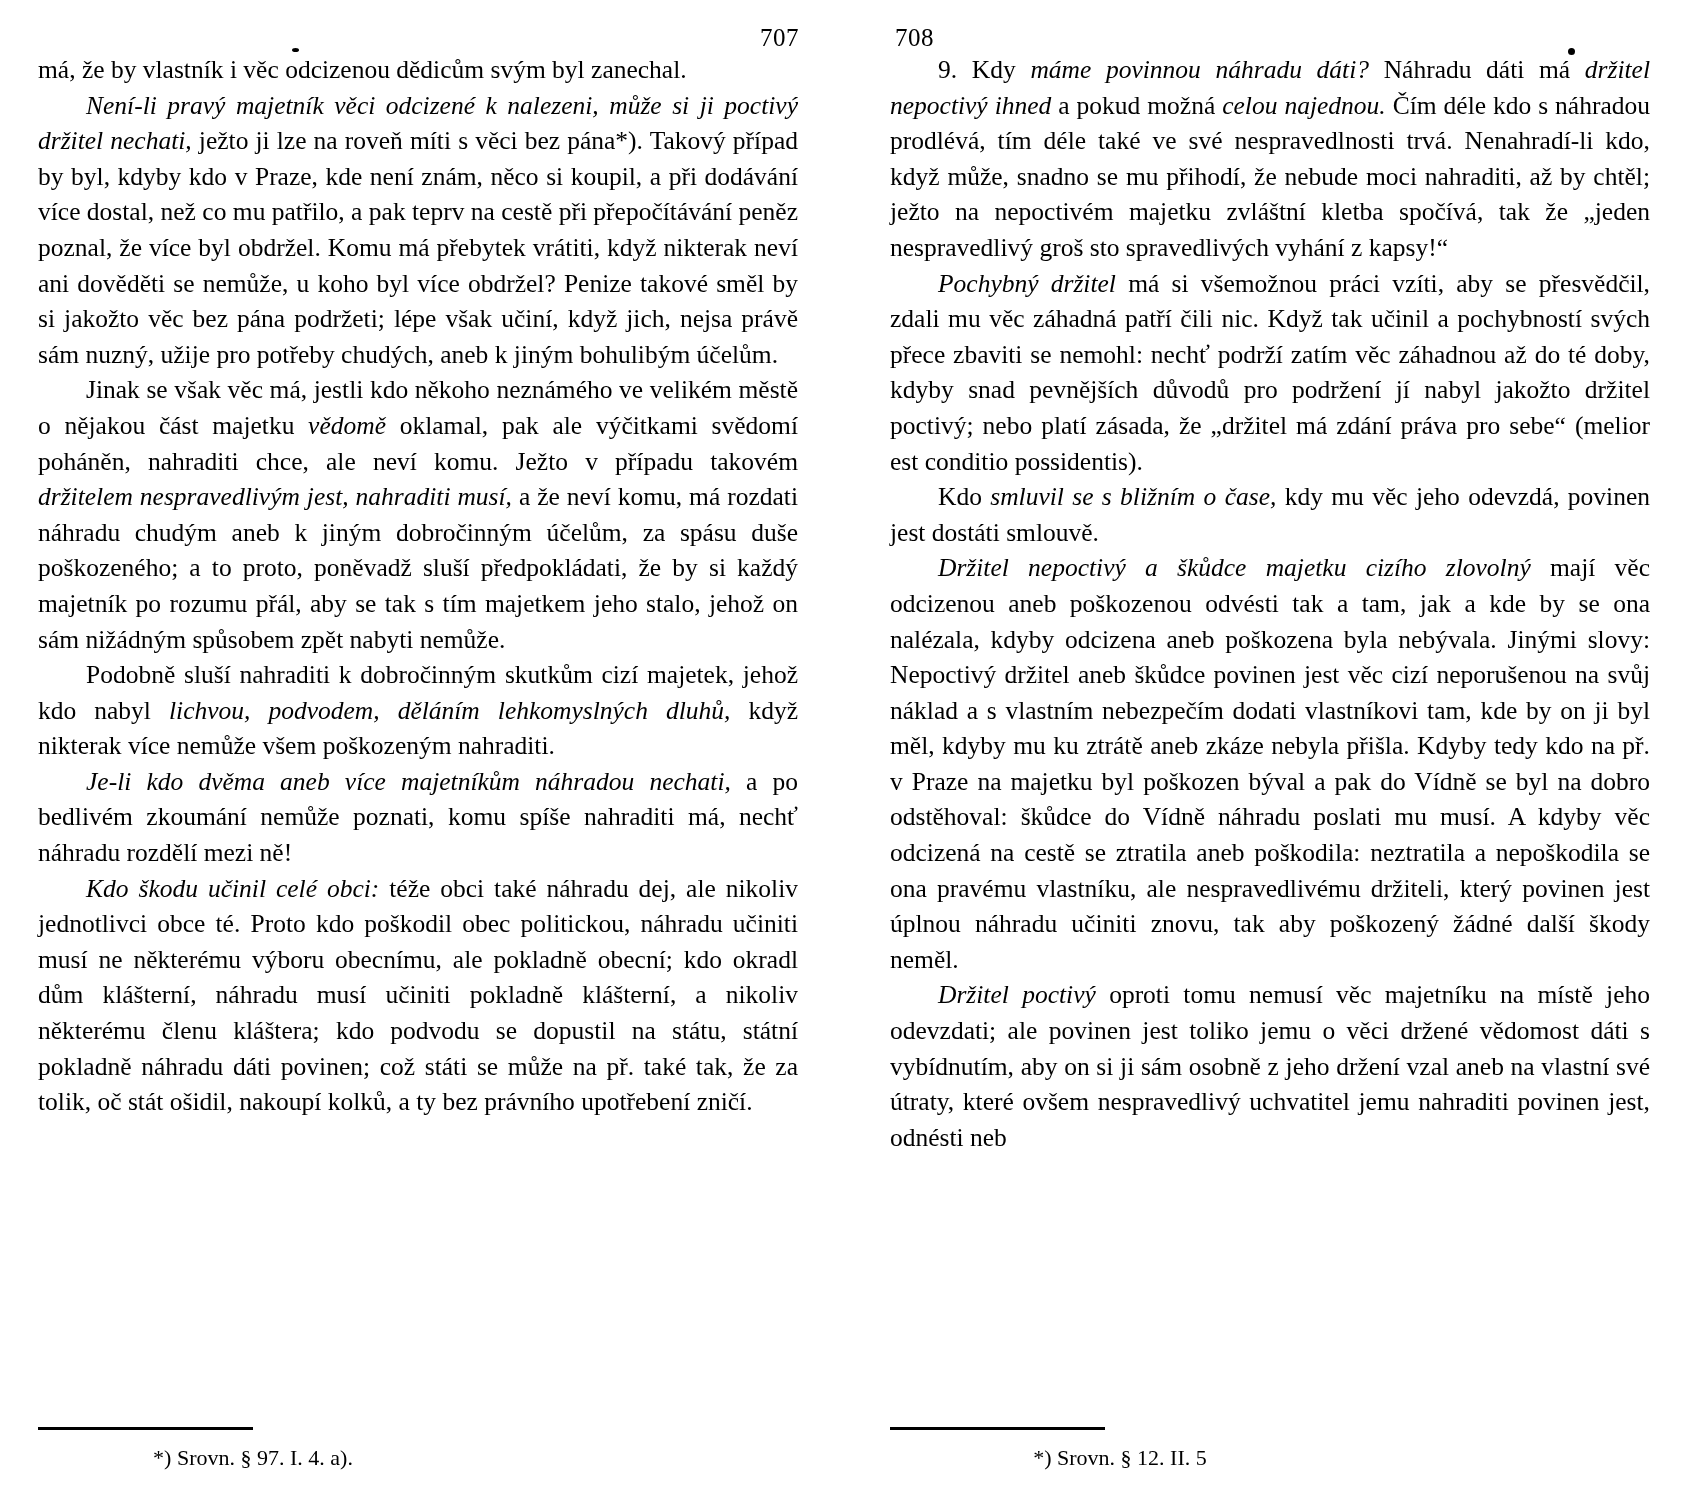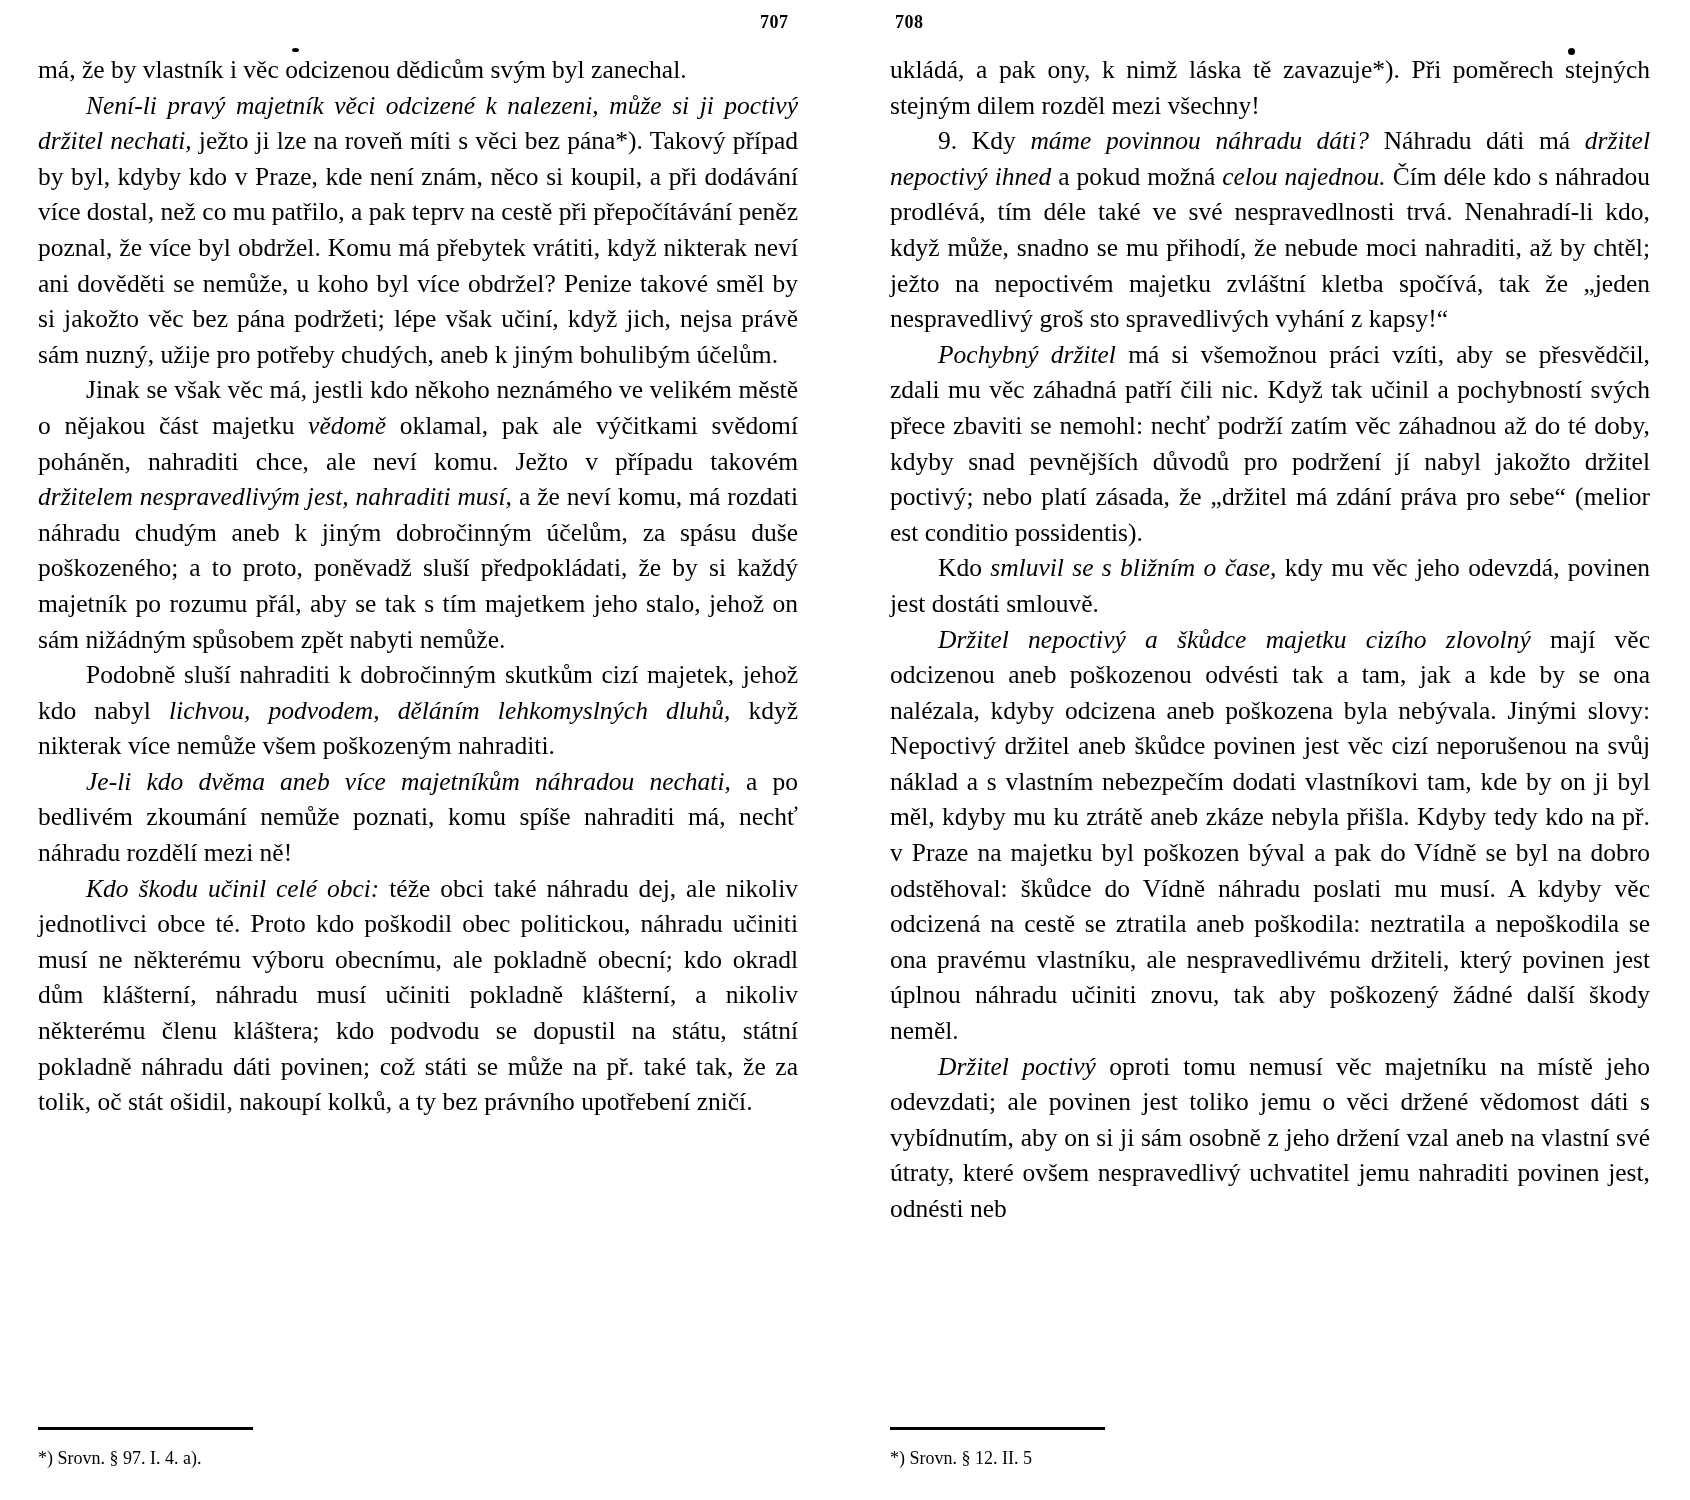--- a/index.html
+++ b/index.html
@@ -23,23 +23,23 @@
     box-sizing: border-box;
     padding: 0;
   }
   
   .folio-row {
     position: relative;
     height: 40px;
   }
   .folio {
     position: absolute;
-    top: 12px;
-    font-size: 18px;
-    font-weight: bold;
+    top: 24px;
+    font-size: 25px;
+    font-weight: normal;
     letter-spacing: 0.5px;
   }
   .folio-left  { left: 760px; }
   .folio-right { left: 895px; }
 
   
   .columns {
     position: absolute;
     top: 52px;
     left: 0;
@@ -79,22 +79,23 @@
   }
   .fn-left  { left: 38px; }
   .fn-right { left: 890px; }
   .fn-rule {
     width: 215px;
     height: 3px;
     background: #000;
     margin: 0 0 14px 0;
   }
   .fn-text {
-    font-size: 18px;
+    font-size: 22px;
     line-height: 28px;
+    text-align: center;
     padding-right: 330px;
   }
   .fn-right .fn-text { padding-right: 300px; }
 
   
   .speck {
     position: absolute;
     background: #000;
     border-radius: 50%;
   }
@@ -120,21 +121,20 @@
           <p><span class="it">Není-li pravý majetník věci odcizené k nalezeni, může si ji poctivý držitel nechati,</span><span> ježto ji lze na roveň míti s věci bez pána*). Takový případ by byl, kdyby kdo v Praze, kde není znám, něco si koupil, a při dodávání více dostal, než co mu patřilo, a pak teprv na cestě při přepočítávání peněz poznal, že více byl obdržel. Komu má přebytek vrátiti, když nikterak neví ani dověděti se nemůže, u koho byl více obdržel? Penize takové směl by si jakožto věc bez pána podržeti; lépe však učiní, když jich, nejsa právě sám nuzný, užije pro potřeby chudých, aneb k jiným bohulibým účelům.</span></p>
           <p><span>Jinak se však věc má, jestli kdo někoho neznámého ve velikém městě o nějakou část majetku </span><span class="it">vědomě</span><span> oklamal, pak ale výčitkami svědomí poháněn, nahraditi chce, ale neví komu. Ježto v případu takovém </span><span class="it">držitelem nespravedlivým jest, nahraditi musí,</span><span> a že neví komu, má rozdati náhradu chudým aneb k jiným dobročinným účelům, za spásu duše poškozeného; a to proto, poněvadž sluší předpokládati, že by si každý majetník po rozumu přál, aby se tak s tím majetkem jeho stalo, jehož on sám nižádným spůsobem zpět nabyti nemůže.</span></p>
           <p><span>Podobně sluší nahraditi k dobročinným skutkům cizí majetek, jehož kdo nabyl </span><span class="it">lichvou, podvodem, děláním lehkomyslných dluhů,</span><span> když nikterak více nemůže všem poškozeným nahraditi.</span></p>
           <p><span class="it">Je-li kdo dvěma aneb více majetníkům náhradou nechati,</span><span> a po bedlivém zkoumání nemůže poznati, komu spíše nahraditi má, nechť náhradu rozdělí mezi ně!</span></p>
           <p><span class="it">Kdo škodu učinil celé obci:</span><span> téže obci také náhradu dej, ale nikoliv jednotlivci obce té. Proto kdo poškodil obec politickou, náhradu učiniti musí ne některému výboru obecnímu, ale pokladně obecní; kdo okradl dům klášterní, náhradu musí učiniti pokladně klášterní, a nikoliv některému členu kláštera; kdo podvodu se dopustil na státu, státní pokladně náhradu dáti povinen; což státi se může na př. také tak, že za tolik, oč stát ošidil, nakoupí kolků, a ty bez právního upotřebení zničí.</span></p>
         </div>
     </div>
 
     <div class="col col-right">
       <div class="textblock" id="right-text">
-          <p class="noindent"><span>ukládá, a pak ony, k nimž láska tě zavazuje*). Při poměrech stejných stejným dilem rozděl mezi všechny!</span></p>
           <p><span>9. Kdy </span><span class="it">máme povinnou náhradu dáti?</span><span> Náhradu dáti má </span><span class="it">držitel nepoctivý ihned</span><span> a pokud možná </span><span class="it">celou najednou.</span><span> Čím déle kdo s náhradou prodlévá, tím déle také ve své nespravedlnosti trvá. Nenahradí-li kdo, když může, snadno se mu přihodí, že nebude moci nahraditi, až by chtěl; ježto na nepoctivém majetku zvláštní kletba spočívá, tak že „jeden nespravedlivý groš sto spravedlivých vyhání z kapsy!“</span></p>
           <p><span class="it">Pochybný držitel</span><span> má si všemožnou práci vzíti, aby se přesvědčil, zdali mu věc záhadná patří čili nic. Když tak učinil a pochybností svých přece zbaviti se nemohl: nechť podrží zatím věc záhadnou až do té doby, kdyby snad pevnějších důvodů pro podržení jí nabyl jakožto držitel poctivý; nebo platí zásada, že „držitel má zdání práva pro sebe“ (melior est conditio possidentis).</span></p>
           <p><span>Kdo </span><span class="it">smluvil se s bližním o čase,</span><span> kdy mu věc jeho odevzdá, povinen jest dostáti smlouvě.</span></p>
           <p><span class="it">Držitel nepoctivý a škůdce majetku cizího zlovolný</span><span> mají věc odcizenou aneb poškozenou odvésti tak a tam, jak a kde by se ona nalézala, kdyby odcizena aneb poškozena byla nebývala. Jinými slovy: Nepoctivý držitel aneb škůdce povinen jest věc cizí neporušenou na svůj náklad a s vlastním nebezpečím dodati vlastníkovi tam, kde by on ji byl měl, kdyby mu ku ztrátě aneb zkáze nebyla přišla. Kdyby tedy kdo na př. v Praze na majetku byl poškozen býval a pak do Vídně se byl na dobro odstěhoval: škůdce do Vídně náhradu poslati mu musí. A kdyby věc odcizená na cestě se ztratila aneb poškodila: neztratila a nepoškodila se ona pravému vlastníku, ale nespravedlivému držiteli, který povinen jest úplnou náhradu učiniti znovu, tak aby poškozený žádné další škody neměl.</span></p>
           <p><span class="it">Držitel poctivý</span><span> oproti tomu nemusí věc majetníku na místě jeho odevzdati; ale povinen jest toliko jemu o věci držené vědomost dáti s vybídnutím, aby on si ji sám osobně z jeho držení vzal aneb na vlastní své útraty, které ovšem nespravedlivý uchvatitel jemu nahraditi povinen jest, odnésti neb</span></p>
         </div>
     </div>
 
   </div>
 

